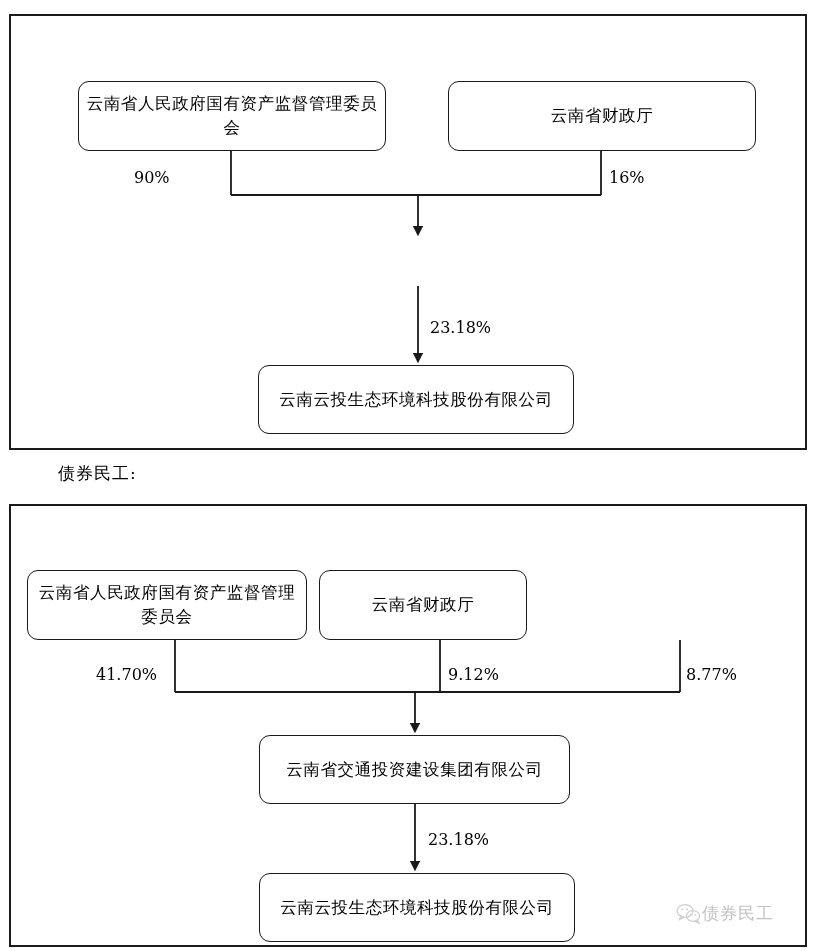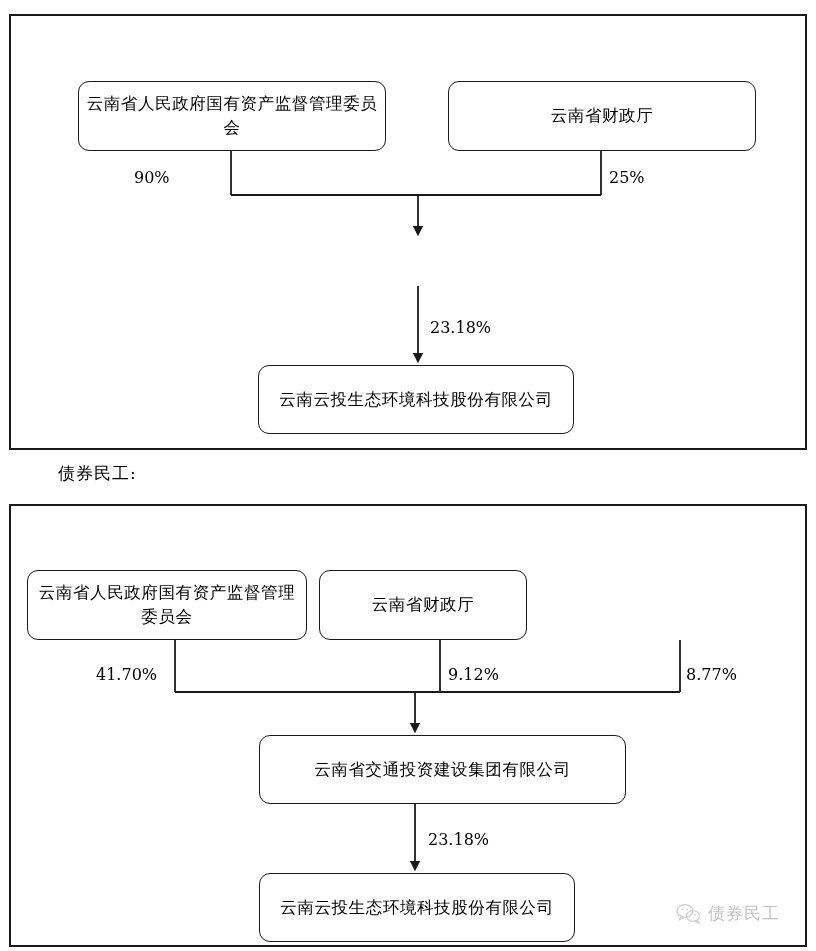--- a/index.html
+++ b/index.html
@@ -81,21 +81,21 @@
     font-family: "DejaVu Serif", "Liberation Serif", serif;
   }
 
   
   .watermark {
     position: absolute;
     left: 676px;
     top: 902px;
     display: flex;
     align-items: center;
-    gap: 6px;
+    gap: 0;
     color: #c9c9c9;
   }
   .watermark .wm-text {
     font-size: 17px;
     letter-spacing: 1px;
     color: #c2c2c2;
     font-family: "DejaVu Sans", "Liberation Sans", sans-serif;
   }
 </style>
 </head>
@@ -130,37 +130,37 @@
     <path d="M 601 151 L 601 195" stroke="#1a1a1a" stroke-width="1.8" fill="none"></path>
 
     <path d="M 231 195 L 601 195" stroke="#1a1a1a" stroke-width="1.8" fill="none"></path>
 
     <path d="M 418 195 L 418 232" stroke="#1a1a1a" stroke-width="1.8" fill="none" marker-end="url(#arrow)"></path>
 
     <path d="M 418 286 L 418 359" stroke="#1a1a1a" stroke-width="1.8" fill="none" marker-end="url(#arrow)"></path>
   </svg>
 
   <div class="pct" style="left:134px; top:168px;">90%</div>
-  <div class="pct" style="left:609px; top:168px;">25%</div>
+  <div class="pct" style="left:609px; top:168px;">16%</div>
   <div class="pct" style="left:430px; top:318px;">23.18%</div>
 
   <div class="caption">债券民工:</div>
 
   <div class="frame" id="frame-after"></div>
 
   <div class="node" style="left:27px; top:570px; width:280px; height:70px;">
     <span>云南省人民政府国有资产监督管理委员会</span>
   </div>
 
   <div class="node" style="left:319px; top:570px; width:208px; height:70px;">
     <span>云南省财政厅</span>
   </div>
 
 
-  <div class="node" style="left:259px; top:735px; width:367px; height:69px;">
+  <div class="node" style="left:259px; top:735px; width:311px; height:69px;">
     <span>云南省交通投资建设集团有限公司</span>
   </div>
 
   <div class="node" style="left:259px; top:873px; width:316px; height:69px;">
     <span>云南云投生态环境科技股份有限公司</span>
   </div>
 
   <svg class="wires" viewBox="0 0 816 951" width="816" height="951">
 
     <path d="M 175 640 L 175 692" stroke="#1a1a1a" stroke-width="1.8" fill="none"></path>

